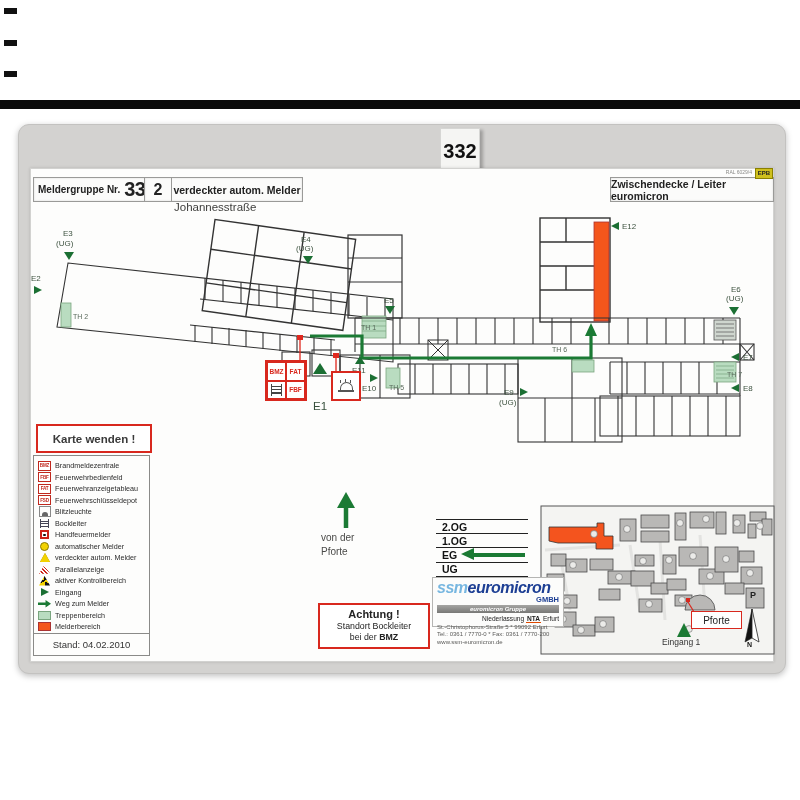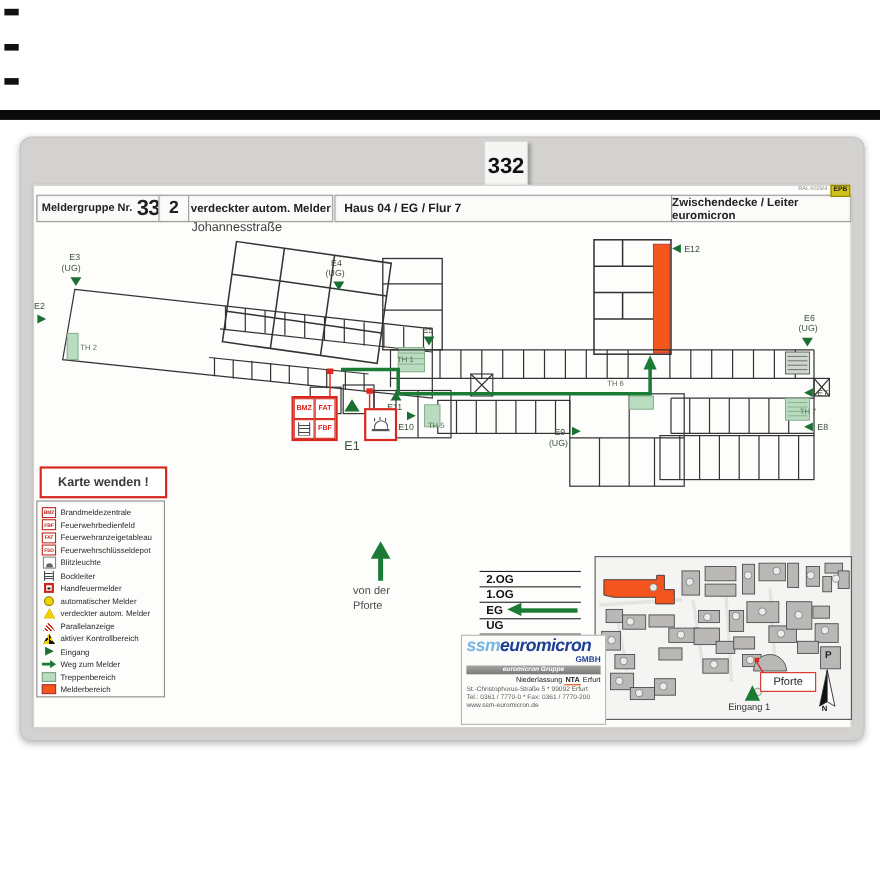--- a/index.html
+++ b/index.html
@@ -103,21 +103,21 @@
 
   
   .floors{position:absolute;left:436px;top:519px;width:92px;border-top:1.3px solid #222;z-index:6;}
   .frow{position:relative;height:13.2px;border-bottom:1.3px solid #222;display:flex;align-items:center;
         padding-left:6px;font-weight:bold;font-size:10.5px;color:#111;}
   .fl-line{position:absolute;left:37px;top:5px;width:52px;height:3.2px;background:#1b7a34;}
   .fl-head{position:absolute;left:25px;top:0;width:0;height:0;border-top:6.5px solid transparent;
            border-bottom:6.5px solid transparent;border-right:13px solid #1b7a34;}
 
   
-  .logo{position:absolute;left:419px;top:577px;width:132px;height:82px;border:1px solid #b5b5b3;background:#fcfcfb;
+  .logo{position:absolute;left:432px;top:577px;width:132px;height:50px;border:1px solid #b5b5b3;background:#fcfcfb;
         padding:2px 4px;box-sizing:border-box;z-index:6;}
   .l1{font-style:italic;font-weight:bold;font-size:16px;letter-spacing:-.5px;line-height:1;}
   .l1 .ssm{color:#76b6e0;}
   .l1 .eur{color:#1d3f94;}
   .gmbh{text-align:right;font-size:7.5px;color:#1d3f94;font-weight:bold;margin-top:-1px;}
   .gbar{height:8px;background:linear-gradient(#a5a5a3,#787876);display:flex;align-items:center;justify-content:center;
         color:#fff;font-weight:bold;font-style:italic;font-size:6px;margin-top:1px;}
   .nl{text-align:right;font-size:6.6px;color:#222;margin-top:1.5px;}
   .nl b{border-bottom:1.6px solid #e04a00;padding:0 1px;}
   .addr{font-size:6px;color:#5a5a58;line-height:1.3;margin-top:2px;}
@@ -145,21 +145,20 @@
 <div class="card"></div>
 
 <div class="hbox hb1">
   <span class="sm">Meldergruppe Nr.</span>
   <span class="lg">332</span>
 </div>
 <div class="hbox hb2">
   <span class="num">2</span>
   <span class="typ">verdeckter autom.  Melder</span>
 </div>
-<div class="hbox hb3">Haus 04 / EG /  Flur 7</div>
 <div class="hbox hb4">Zwischendecke / Leiter euromicron</div>
 <div class="ral">RAL 6029/4</div>
 <div class="badge">EPB</div>
 
 <svg class="plan" width="800" height="800" viewBox="0 0 800 800">
   <g stroke="#333" stroke-width="1.1" fill="none">
     <path d="M68,263 L393,299 L393,362 L57,327 Z"></path>
     <path d="M205,278 v21 M223,280 v21 M241,282 v21 M259,284 v21 M277,286 v21 M295,288 v21 M313,290 v21 M331,293 v21 M349,295 v21 M367,297 v21 M385,299 v21"></path>
     <path d="M200,299 L393,320"></path>
     <path d="M195,342 v-17 M212,344 v-17 M229,345 v-17 M246,347 v-17 M263,349 v-17 M280,351 v-17 M297,353 v-17 M314,354 v-17 M331,356 v-17"></path>
@@ -456,20 +455,21 @@
         </span>
         <span class="ltext">Treppenbereich</span>
       </div>
   <div class="lrow">
         <span class="ic">
           <span class="icmeld"></span>
         </span>
         <span class="ltext">Melderbereich</span>
       </div>
 </div>
+<div class="stand">Stand: 04.02.2010</div>
 
 <div class="vonder">
   <div>von der</div>
   <div>Pforte</div>
 </div>
 
 <div class="floors">
   <div class="frow">
         <span>2.OG</span>
       </div>
@@ -479,20 +479,25 @@
   <div class="frow">
         <span>EG</span>
     <span class="fl-line"></span>
     <span class="fl-head"></span>
   </div>
   <div class="frow">
         <span>UG</span>
       </div>
 </div>
 
+<div class="achtung">
+  <div class="a1">Achtung !</div>
+  <div class="a2">Standort Bockleiter</div>
+  <div class="a2"><span>bei der </span><b>BMZ</b></div>
+</div>
 
 <div class="logo">
   <div class="l1"><span class="ssm">ssm</span><span class="eur">euromicron</span></div>
   <div class="gmbh">GMBH</div>
   <div class="gbar">euromicron Gruppe</div>
   <div class="nl"><span>Niederlassung </span><b>NTA</b><span> Erfurt</span></div>
   <div class="addr">
     <div>St.-Christophorus-Straße 5 * 99092 Erfurt</div>
     <div>Tel.: 0361 / 7770-0 * Fax: 0361 / 7770-200</div>
     <div>www.ssm-euromicron.de</div>

